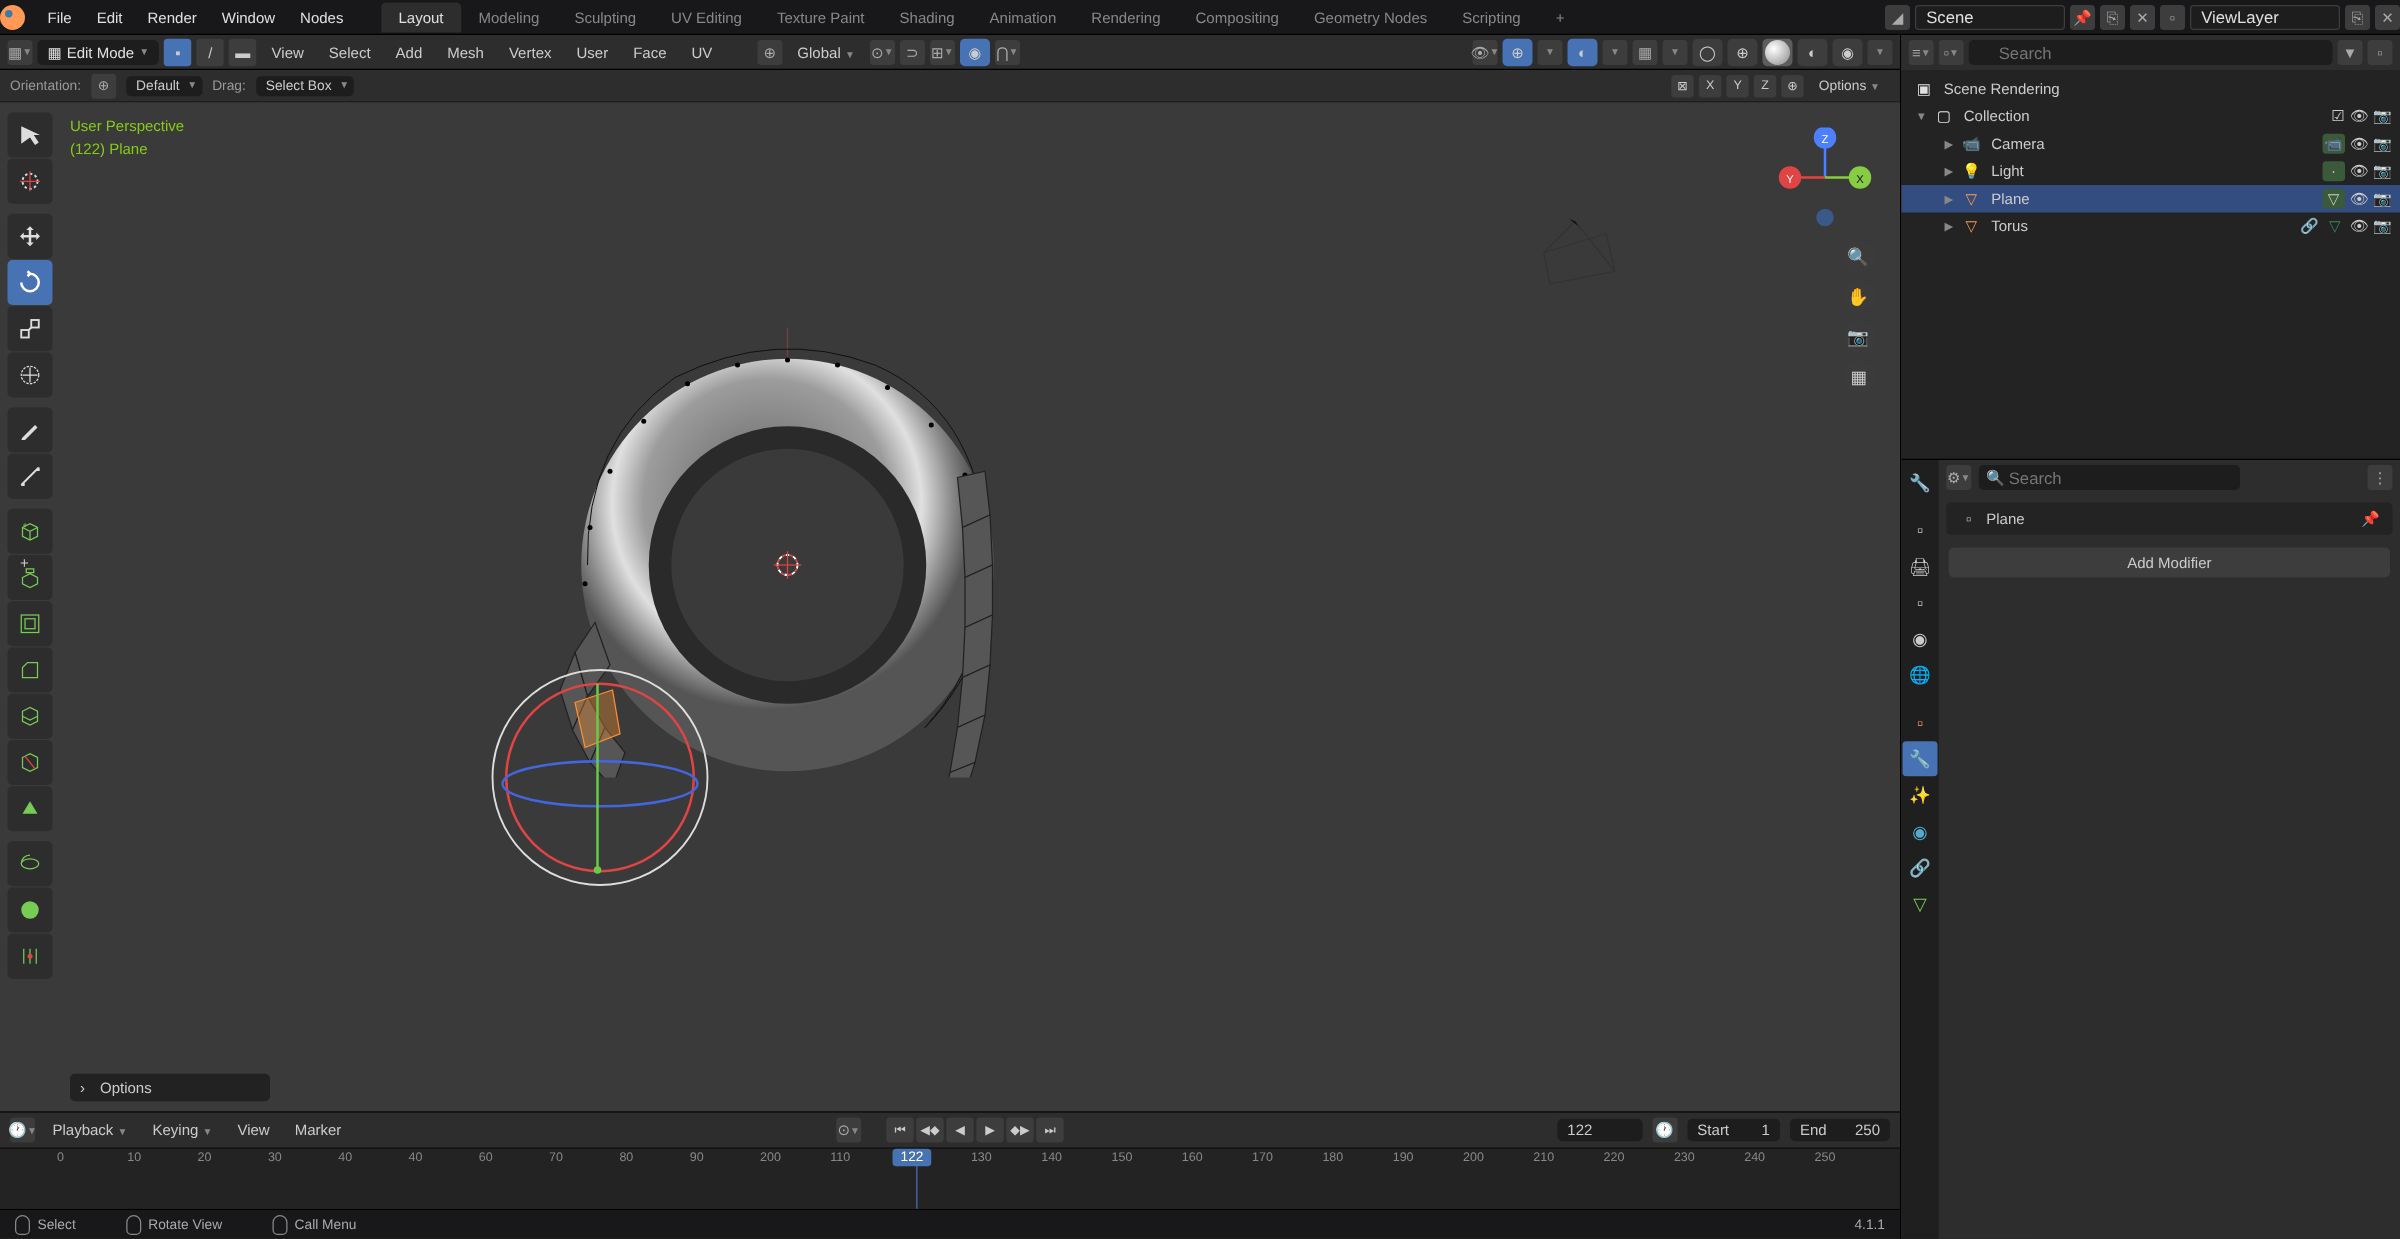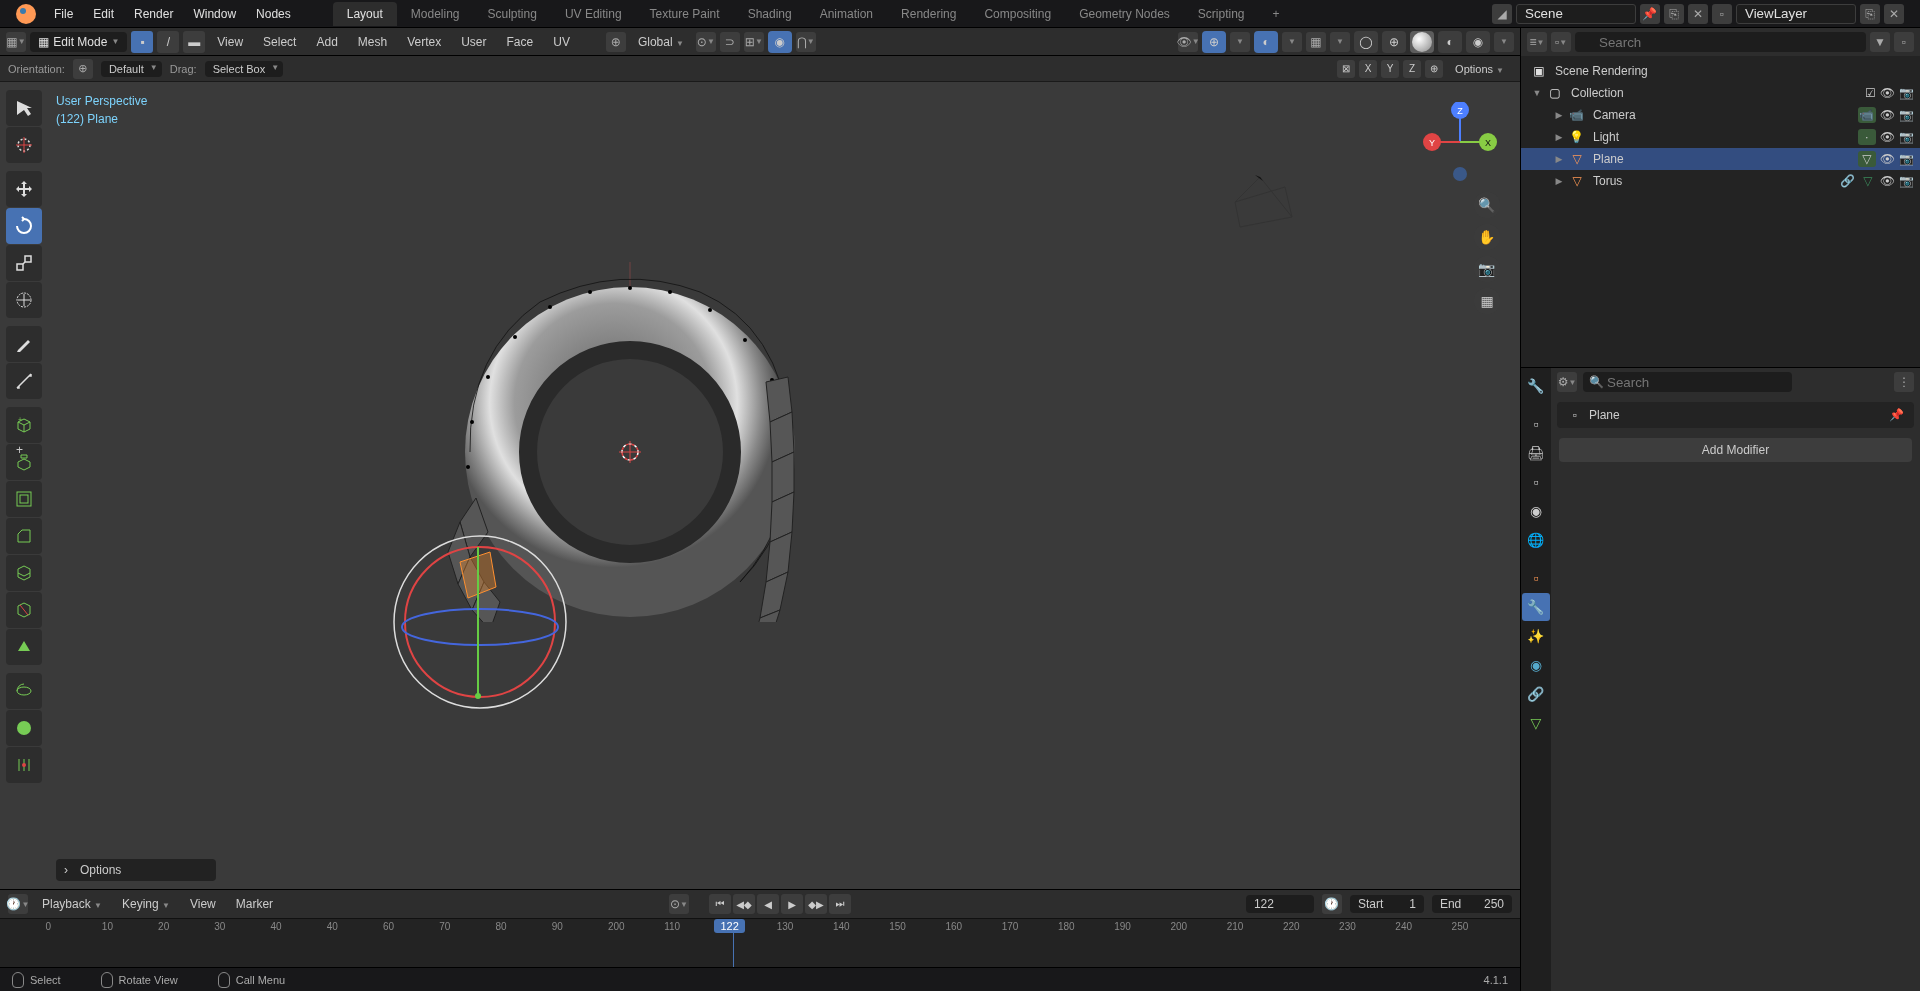--- a/index.html
+++ b/index.html
@@ -1,19 +1,19 @@
 <!DOCTYPE html>
 <html><head>
   <meta charset="utf-8">
   <style>
     * { margin: 0; padding: 0; box-sizing: border-box; font-family: -apple-system, BlinkMacSystemFont, "Segoe UI", sans-serif; user-select: none; }
     body { background: #18181a; color: #cccccc; width: 1920px; height: 991px; overflow: hidden; font-size: 12px; }
     
     
-    .top-menu { height: 28px; background: #18181a; display: flex; align-items: center; padding: 0 16px; border-bottom: 1px solid #000; }
+    .top-menu { height: 28px; background: #18181a; display: flex; align-items: center; padding: 0 0; border-bottom: 1px solid #000; }
     .logo { width: 20px; height: 20px; background: #ff9955; border-radius: 50%; margin-right: 8px; position: relative; }
     .logo::before { content: ''; position: absolute; left: 4px; top: 4px; width: 6px; height: 6px; background: #3a7aad; border-radius: 50%; }
     .menu-item { padding: 4px 10px; cursor: pointer; color: #e0e0e0; }
     .top-menu-right { margin-left: auto; display: flex; align-items: center; gap: 4px; }
     .scene-input, .viewlayer-input { background: #1d1d1d; border: 1px solid #3d3d3d; color: #e0e0e0; padding: 2px 8px; height: 20px; border-radius: 3px; width: 120px; }
     .icon-btn { width: 20px; height: 20px; background: #3d3d3d; border-radius: 3px; display: flex; align-items: center; justify-content: center; cursor: pointer; color: #aaa; }
     .ws-tab { padding: 5px 14px; color: #888; cursor: pointer; }
     .ws-tab.active { background: #2d2d2d; color: #e0e0e0; border-radius: 4px 4px 0 0; }
     
     
@@ -35,21 +35,21 @@
     
     
     .orient-bar { height: 26px; background: #2d2d2d; display: flex; align-items: center; padding: 0 8px; gap: 8px; font-size: 11px; border-bottom: 1px solid #1a1a1a; }
     .orient-label { color: #999; }
     .orient-select { background: #1d1d1d; padding: 2px 18px 2px 8px; border-radius: 4px; position: relative; }
     .orient-right { margin-left: auto; display: flex; gap: 4px; align-items: center; }
     .axis-box { width: 18px; height: 18px; background: #3d3d3d; border-radius: 3px; display: flex; align-items: center; justify-content: center; font-size: 10px; }
     
     
     .viewport-3d { flex: 1; background: #3a3a3a; position: relative; overflow: hidden; }
-    .viewport-info { position: absolute; top: 10px; left: 56px; color: #7dd3fc; font-size: 12px; line-height: 1.5; }
+    .viewport-info { position: absolute; top: 10px; left: 56px; color: #84cc16; font-size: 12px; line-height: 1.5; }
     .toolbar-left { position: absolute; left: 6px; top: 8px; display: flex; flex-direction: column; gap: 1px; }
     .tool-btn { width: 36px; height: 36px; background: #2d2d2d; border-radius: 4px; display: flex; align-items: center; justify-content: center; color: #ccc; }
     .tool-btn.active { background: #4772b3; }
     .tool-btn.spacer { height: 6px; background: transparent; }
     
     .nav-gizmo { position: absolute; top: 20px; right: 20px; width: 80px; height: 80px; }
     .nav-btns { position: absolute; right: 20px; top: 110px; display: flex; flex-direction: column; gap: 6px; }
     .nav-btn { width: 26px; height: 26px; background: rgba(60,60,60,0.8); border-radius: 50%; display: flex; align-items: center; justify-content: center; font-size: 14px; }
     
     .camera-outline { position: absolute; top: 90px; right: 220px; width: 70px; height: 60px; }
@@ -119,21 +119,21 @@
 <body>
 
 <div class="top-menu">
   <div class="logo"></div>
   <div class="menu-item">File</div>
   <div class="menu-item">Edit</div>
   <div class="menu-item">Render</div>
   <div class="menu-item">Window</div>
   <div class="menu-item">Nodes</div>
 
-  <div style="margin-left: 32px; display:flex; align-items:center;">
+  <div style="margin-left: 20px; display:flex; align-items:center;">
     <div class="ws-tab active">Layout</div>
     <div class="ws-tab">Modeling</div>
     <div class="ws-tab">Sculpting</div>
     <div class="ws-tab">UV Editing</div>
     <div class="ws-tab">Texture Paint</div>
     <div class="ws-tab">Shading</div>
     <div class="ws-tab">Animation</div>
     <div class="ws-tab">Rendering</div>
     <div class="ws-tab">Compositing</div>
     <div class="ws-tab">Geometry Nodes</div>

